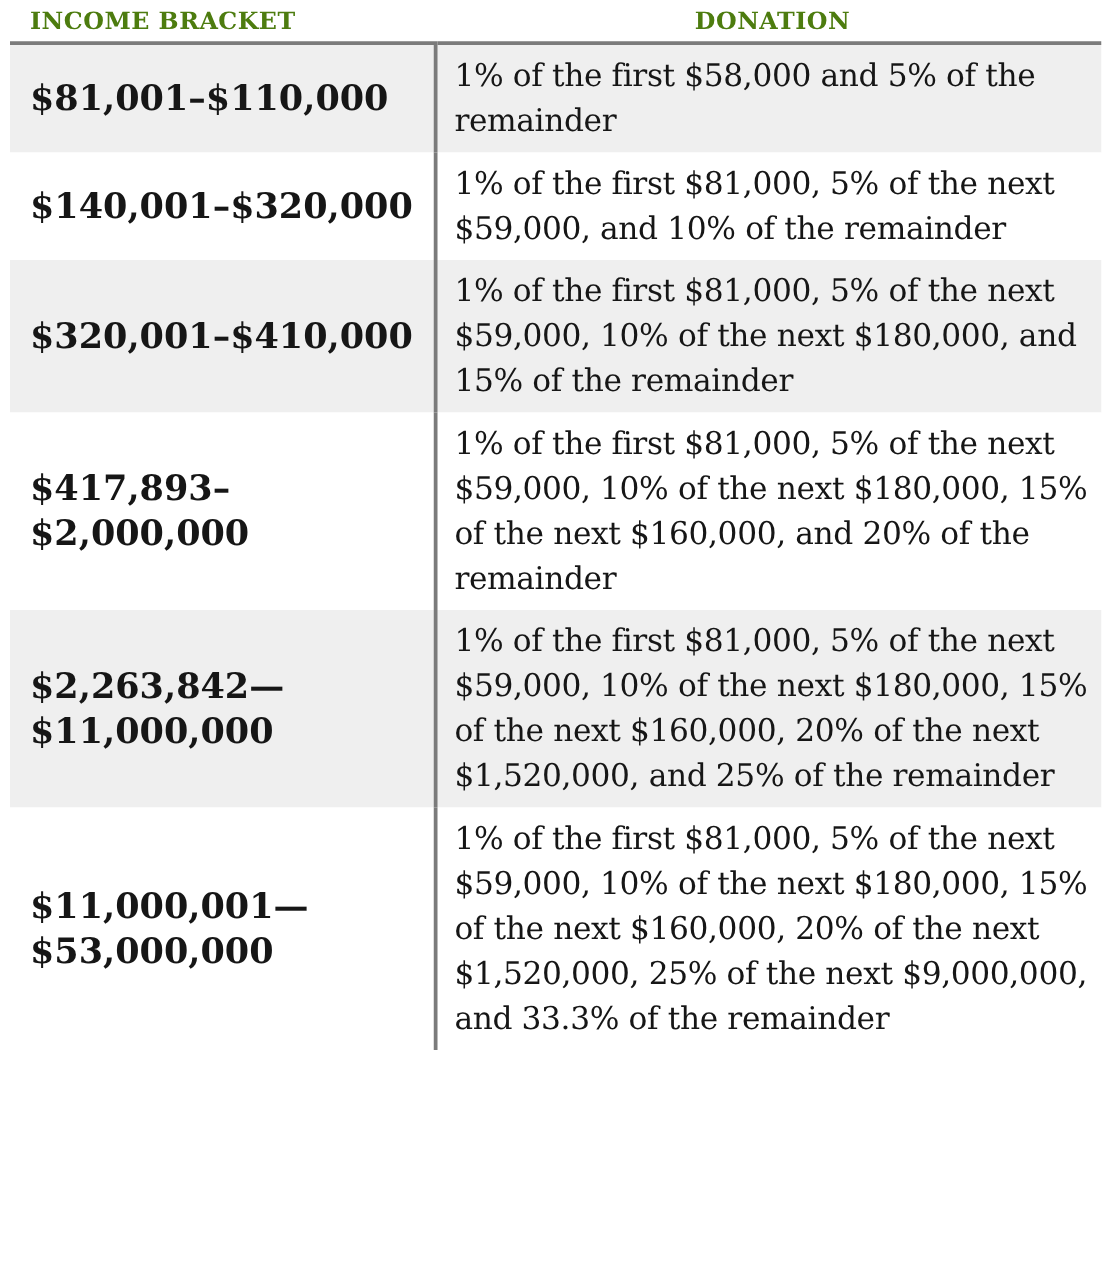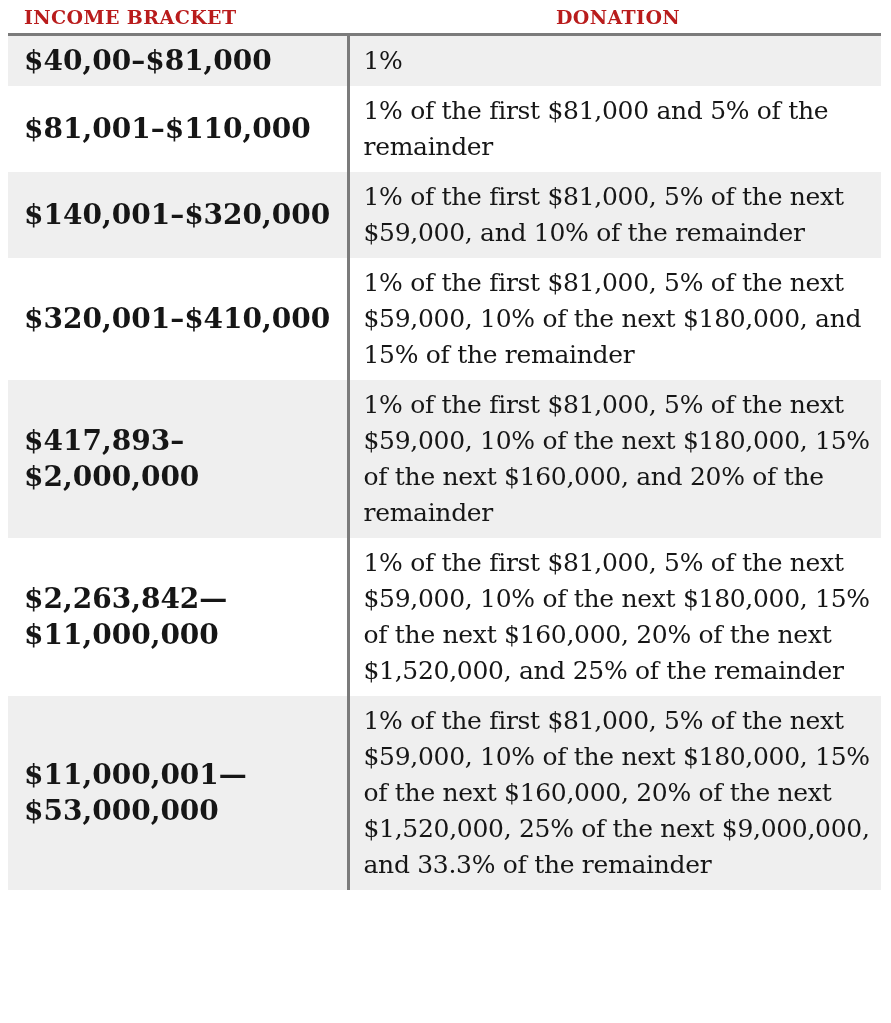--- a/index.html
+++ b/index.html
@@ -26,21 +26,21 @@
   }
   col.col-bracket { width: 340px; }
   col.col-donation { width: 533px; }
   thead th {
     font-size: 19px;
     font-weight: bold;
     text-align: left;
     letter-spacing: 0.4px;
     padding: 2px 8px 5px 16px;
     border-bottom: 3px solid #7b7b7b;
-    color: #b91c1c;
+    color: #4d7c0f;
     white-space: nowrap;
   }
   thead th.th-donation {
     padding-left: 15px;
     text-align: center;
   }
   tbody td {
     vertical-align: middle;
     padding: 7px 10px 7px 16px;
     font-size: 25px;
@@ -74,26 +74,22 @@
       <col class="col-donation">
     </colgroup>
     <thead>
       <tr>
         <th class="th-bracket">INCOME BRACKET</th>
         <th class="th-donation">DONATION</th>
       </tr>
     </thead>
     <tbody>
       <tr>
-        <td class="bracket-cell">$40,00–$81,000</td>
-        <td class="donation-cell">1%</td>
-      </tr>
-      <tr>
         <td class="bracket-cell">$81,001–$110,000</td>
-        <td class="donation-cell">1% of the first $81,000 and 5% of the remainder</td>
+        <td class="donation-cell">1% of the first $58,000 and 5% of the remainder</td>
       </tr>
       <tr>
         <td class="bracket-cell">$140,001–$320,000</td>
         <td class="donation-cell">1% of the first $81,000, 5% of the next $59,000, and 10% of the remainder</td>
       </tr>
       <tr>
         <td class="bracket-cell">$320,001–$410,000</td>
         <td class="donation-cell">1% of the first $81,000, 5% of the next $59,000, 10% of the next $180,000, and 15% of the remainder</td>
       </tr>
       <tr>

